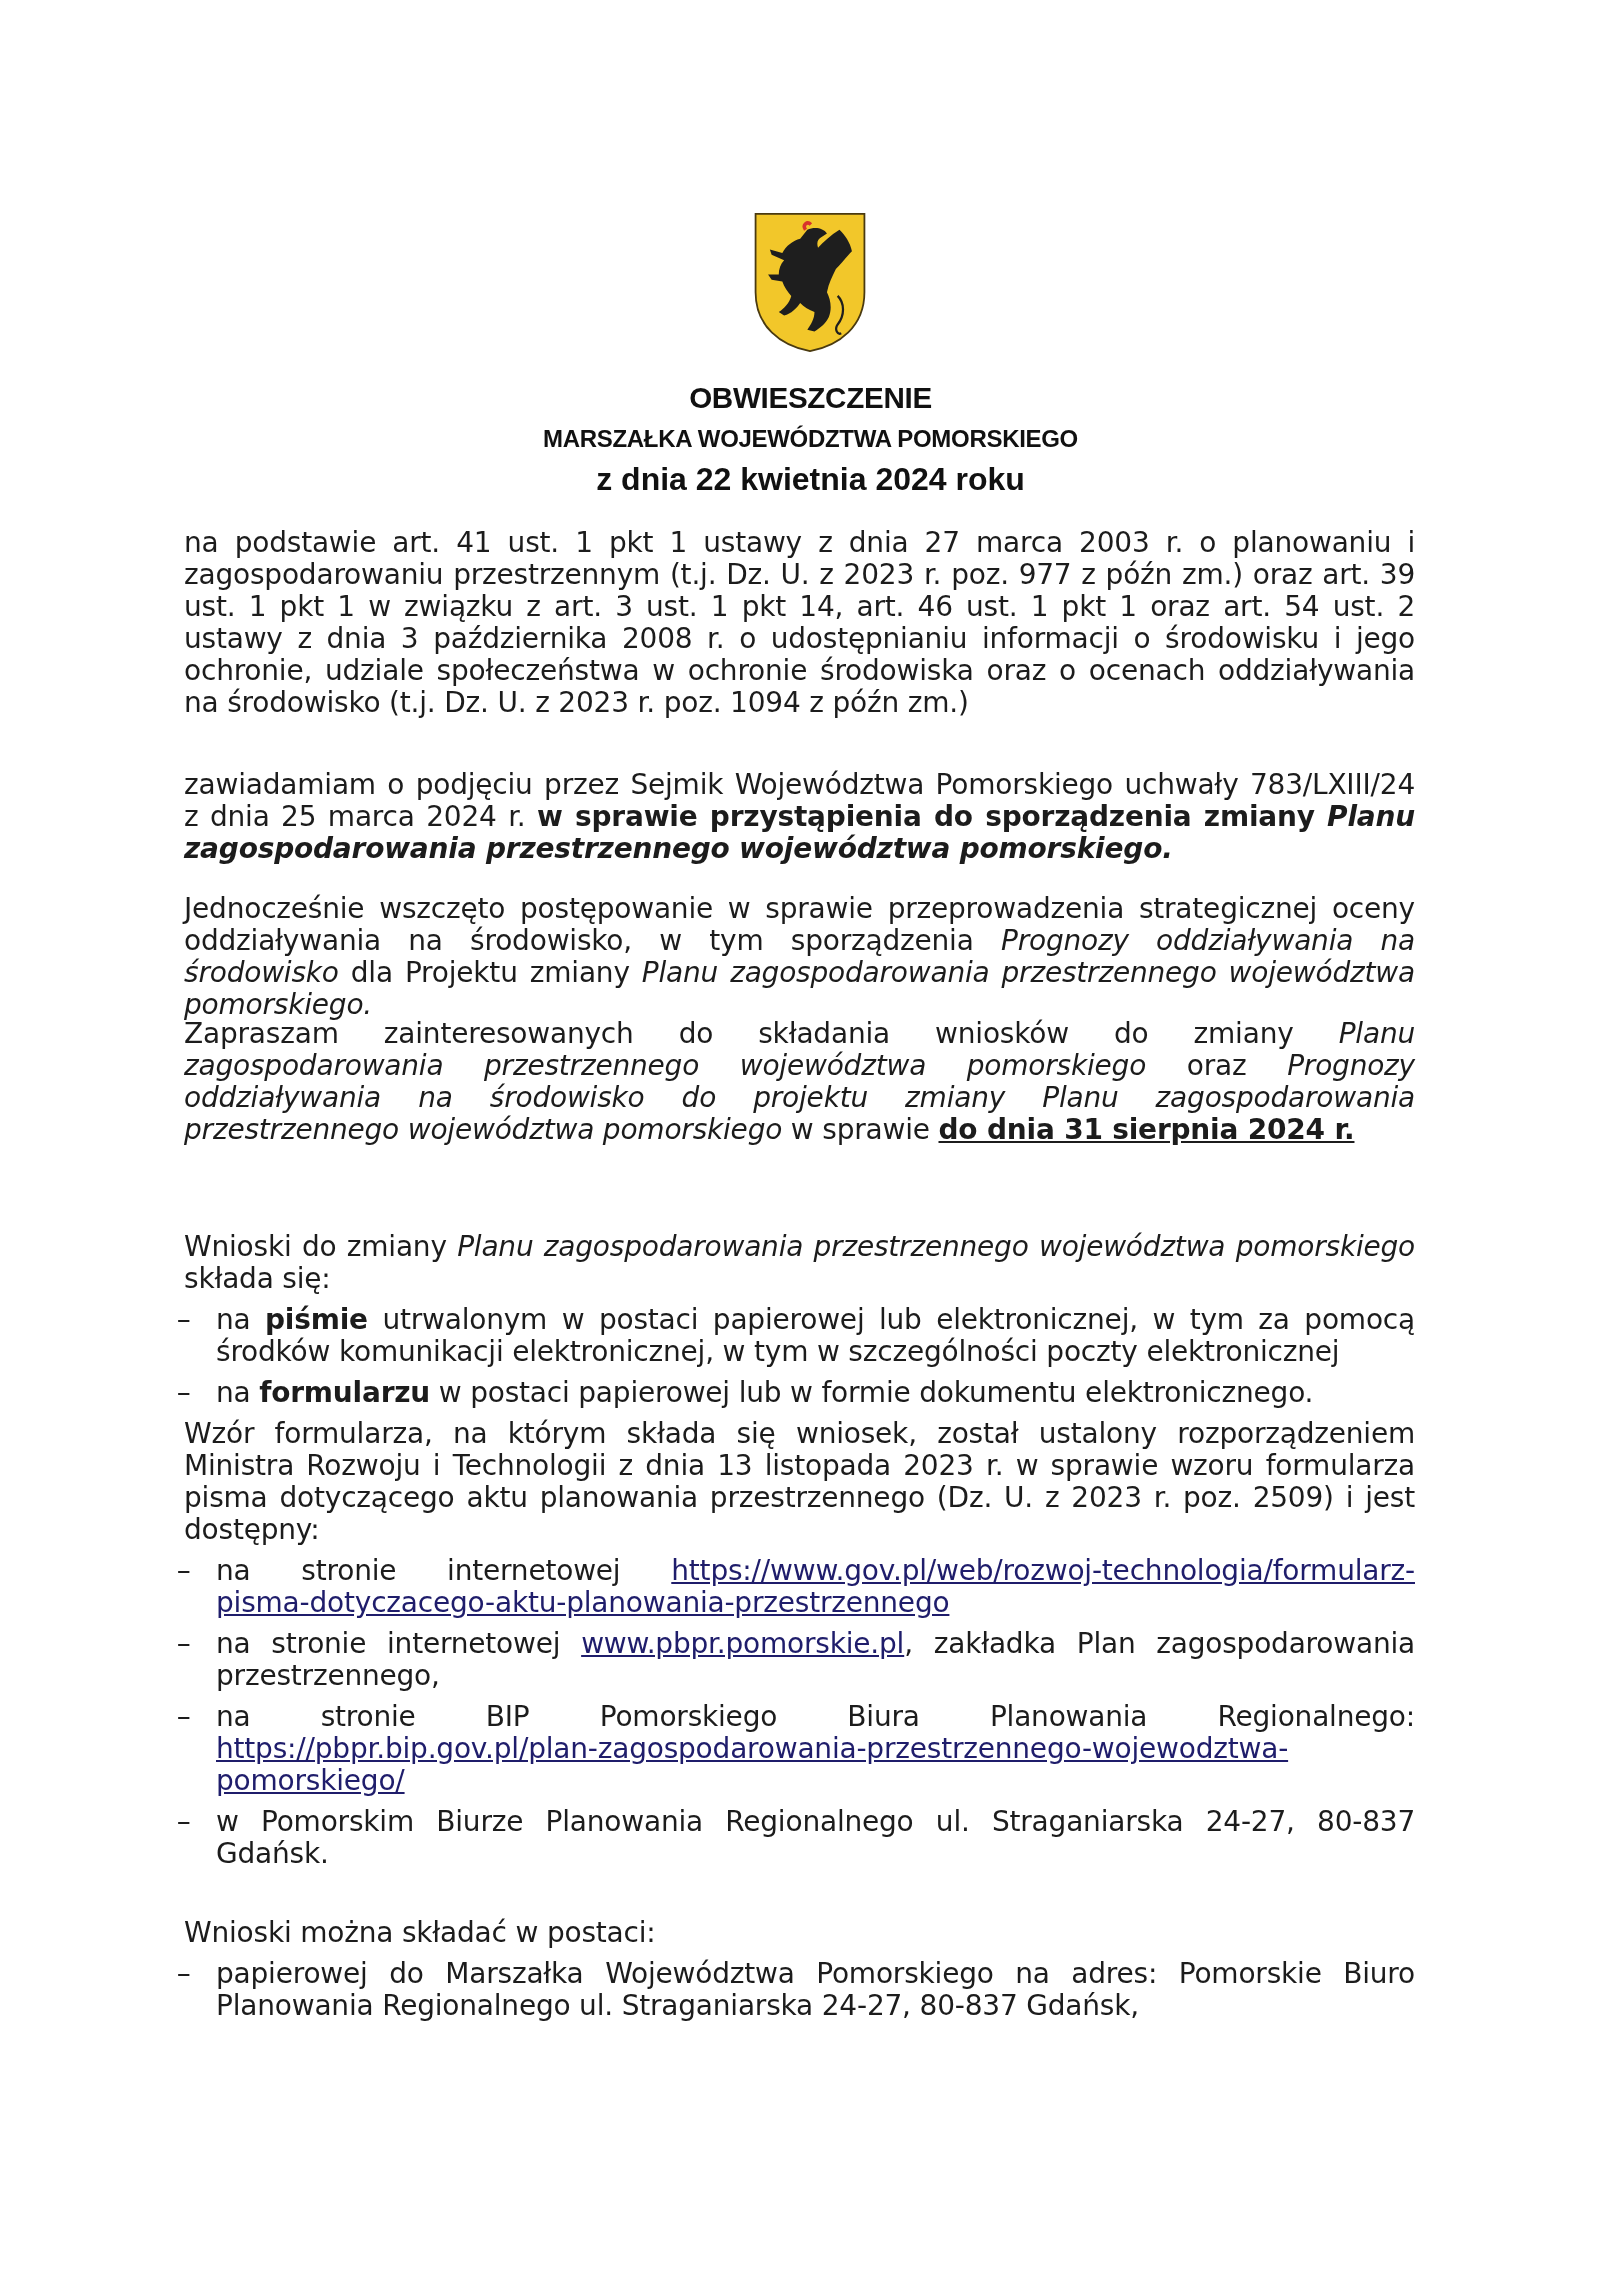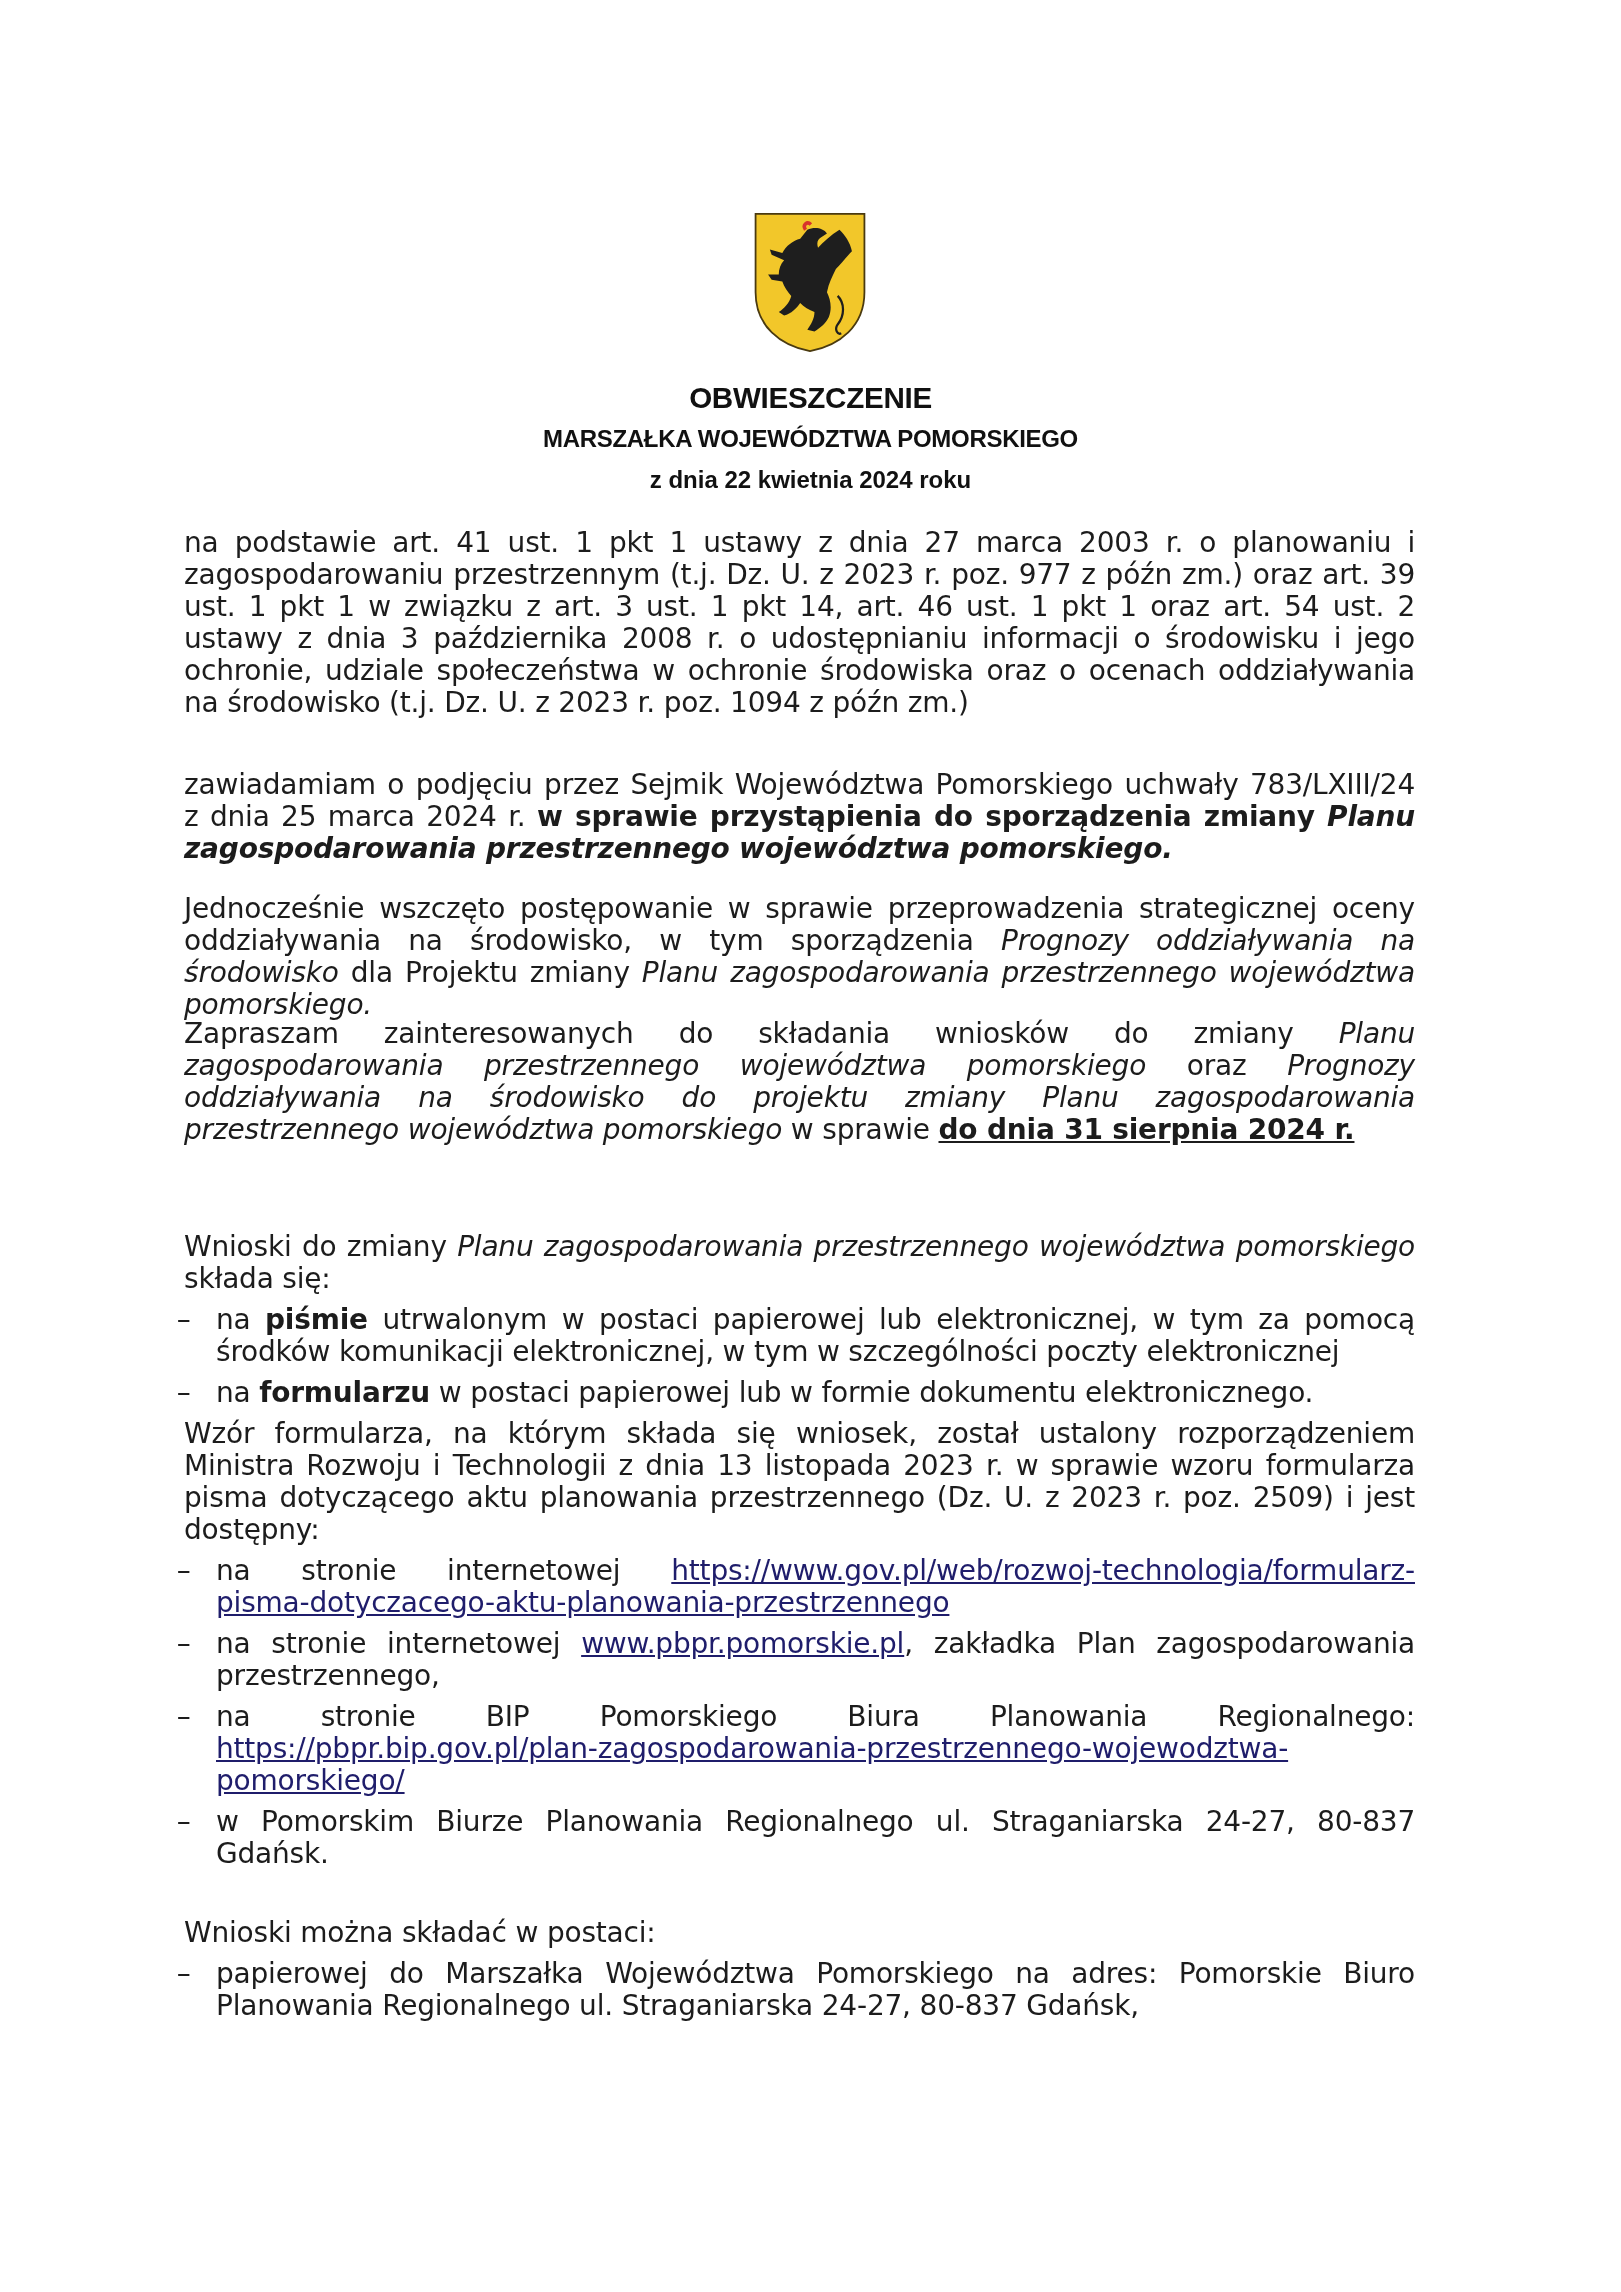--- a/index.html
+++ b/index.html
@@ -25,21 +25,21 @@
       position: absolute;
       left: 0; top: 369px;
       width: 1621px;
       text-align: center;
       font-family: "Liberation Sans", sans-serif;
       font-weight: bold;
       color: #111;
     }
     .header .h1 { font-size: 29.6px; line-height: 41px; letter-spacing: -0.3px; }
     .header .h2 { font-size: 24px; line-height: 41px; letter-spacing: -0.3px; }
-    .header .h3 { font-size: 24px; line-height: 41px; }
+    .header .h3 { font-size: 32px; line-height: 41px; }
     .body-text {
       position: absolute;
       left: 184px;
       width: 1231px;
       font-size: 28px;
       line-height: 32px;
       text-align: justify;
       color: #1c1c1c;
       letter-spacing: -0.2px;
     }

